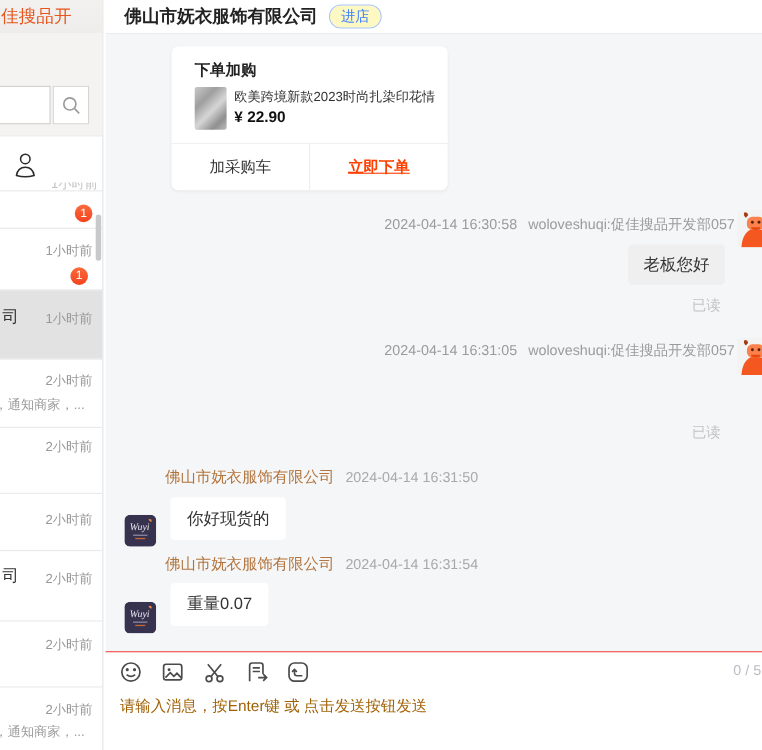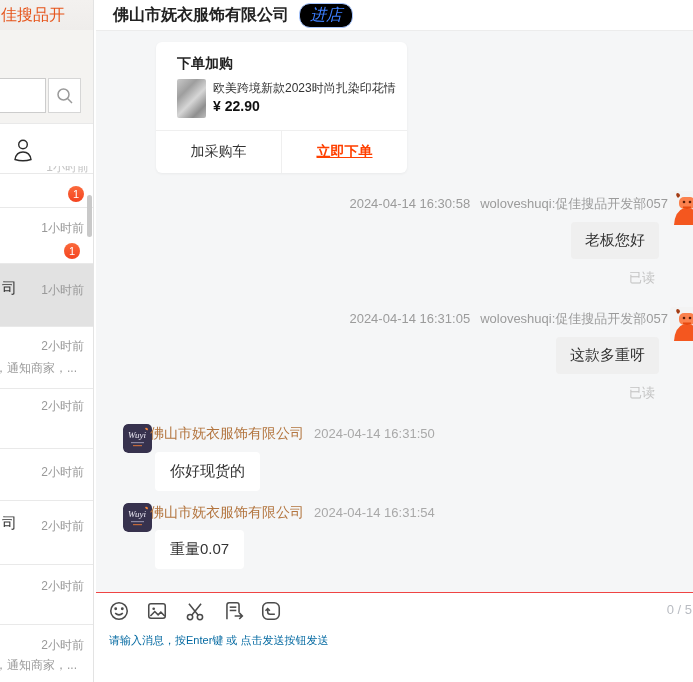--- a/index.html
+++ b/index.html
@@ -22,21 +22,21 @@
   .sb-badge { position:absolute; width:16px; height:16px; border-radius:50%; background:linear-gradient(#fb6a3c,#f4431f); color:#fff; font-size:11px; display:flex; align-items:center; justify-content:center; }
   .sb-selected { position:absolute; left:0; top:264px; width:95px; height:62px; background:#e2e2e2; }
   .sb-sliver { position:absolute; top:166px; right:4px; height:8px; overflow:hidden; opacity:.7; }
   .sb-sliver span { display:block; margin-top:-7px; font-size:12px; color:#aaa; white-space:nowrap; }
   .sb-scroll { position:absolute; right:1px; top:195px; width:5px; height:42px; border-radius:3px; background:#c9c9c9; }
 
   
   .main { position:absolute; left:96px; top:0; width:597px; height:682px; }
   .main-header { position:absolute; left:0; top:0; width:597px; height:31px; background:#fff; border-bottom:1px solid #ececec; display:flex; align-items:center; gap:10px; padding-left:17px; }
   .shop-title { font-size:16px; font-weight:bold; color:#222; }
-  .shop-pill { font-size:16px; color:#3d7fff; background:#000000; border:1px solid #a8c6ff; border-radius:11px; padding:1px 10px; cursor:pointer;font-style:italic; }
+  .shop-pill { font-size:13px; color:#3d7fff; background:#fef9c3; border:1px solid #a8c6ff; border-radius:11px; padding:1px 10px; cursor:pointer; }
 
   .chat { position:absolute; left:0; top:31px; width:597px; height:561px; background:#f5f6f7; overflow:hidden; }
 
   
   .order-card { position:absolute; left:60px; top:11px; width:251px; height:131px; background:#fff; border-radius:6px; box-shadow:0 1px 3px rgba(0,0,0,.05); }
   .oc-title { position:absolute; left:21px; top:13px; font-size:14px; font-weight:bold; color:#222; }
   .oc-thumb { position:absolute; left:21px; top:37px; width:29px; height:39px; border-radius:2px;
               background:linear-gradient(135deg,#c9c9c9 0%,#9e9e9e 30%,#d6d6d6 55%,#8f8f8f 80%,#bdbdbd 100%); }
   .oc-prod { position:absolute; left:57px; top:38px; width:193px; font-size:12px; color:#333; white-space:nowrap; overflow:hidden; }
   .oc-price { position:absolute; left:57px; top:56px; font-size:14px; font-weight:bold; color:#111;text-align:center; }
@@ -47,32 +47,32 @@
   .oc-now { left:126px; color:#ff4000; font-weight:bold;text-decoration:underline; }
 
   
   .meta-right { position:absolute; right:25px; font-size:13px; color:#9b9b9b; white-space:nowrap; }
   .meta-right .t { margin-right:10px; }
   .avatar-right { position:absolute; right:-11px; width:34px; height:34px; border-radius:4px; background:#f1f1f1; overflow:hidden; }
   .bubble-right { position:absolute; right:34px; background:#efefef; border-radius:4px; padding:9px 14px; font-size:15px; color:#333; white-space:nowrap; }
   .read-flag { position:absolute; right:38px; font-size:13px; color:#c3c3c3; }
 
   
-  .avatar-left { position:absolute; left:27px; width:48px; height:29px; border-radius:5px; overflow:hidden; }
+  .avatar-left { position:absolute; left:17px; width:48px; height:29px; border-radius:5px; overflow:hidden;margin-top:44px; }
   .meta-left { position:absolute; left:54px; font-size:14px; white-space:nowrap; }
   .meta-left .name { color:#b3753f; margin-right:10px; }
   .meta-left .t { color:#a9a9a9; font-size:13px; }
   .bubble-left { position:absolute; left:59px; background:#fff; border-radius:4px; padding:10px 15px; font-size:15px; color:#333; white-space:nowrap; }
 
   
   .composer { position:absolute; left:0; top:592px; width:597px; height:90px; background:#fff; border-top:1px solid #ef4444; }
   .tool-row { position:absolute; left:12px; top:7px; display:flex; gap:16px; }
   .tool-btn { width:22px; height:22px; background:none; border:none; padding:0; cursor:pointer; display:flex; align-items:center; justify-content:center; }
   .counter { position:absolute; right:1px; top:9px; font-size:13px; color:#b9bcc2; white-space:nowrap; }
-  .msg-input { position:absolute; left:13px; top:40px; width:570px; height:40px; font-size:11px; color:#0369a1; cursor:text; }
+  .msg-input { position:absolute; left:13px; top:40px; width:570px; height:40px; font-size:14px; color:#a16207; cursor:text; }
 
   svg { display:block; }
 </style>
 </head>
 <body>
 
 <div class="screen">
 
   <div class="sidebar">
     <div class="sb-top">
@@ -183,21 +183,20 @@
           <rect width="34" height="34" rx="4" fill="#f3f3f3"></rect>
           <path d="M4 34 Q5 20 14 17 L20 17 Q29 20 30 34 Z" fill="#f4571f"></path>
           <rect x="9" y="6" width="16" height="12" rx="5" fill="#fb814d"></rect>
           <path d="M8 7 q-3 -3 -1 -5 q3 0 3 3 z" fill="#a33b12"></path>
           <path d="M26 7 q3 -3 1 -5 q-3 0 -3 3 z" fill="#a33b12"></path>
           <circle cx="14" cy="11" r="1.3" fill="#5a1d08"></circle>
           <circle cx="20" cy="11" r="1.3" fill="#5a1d08"></circle>
           <path d="M13 15.5 h8 q1 2.5 -4 2.5 t-4 -2.5 z" fill="#e8490f"></path>
         </svg>
       </div>
-      <div class="bubble-right" style="top:306px">这款多重呀</div>
       <div class="read-flag" style="top:353px">已读</div>
 
       <div class="avatar-left" style="top:393px">
         <svg width="29" height="29" viewBox="0 0 29 29">
           <rect width="29" height="29" rx="5" fill="#37324e"></rect>
           <text x="5" y="14" font-size="9" font-style="italic" fill="#ece9f4" font-family="Liberation Serif, serif">Wuyi</text>
           <path d="M22 4 q3 -1 3 2 q-2 1 -3 -2 z" fill="#f6863a"></path>
           <rect x="8" y="18" width="13" height="1.2" fill="#8a86a0"></rect>
           <rect x="10" y="21" width="9" height="1.2" fill="#c2683a"></rect>
         </svg>

